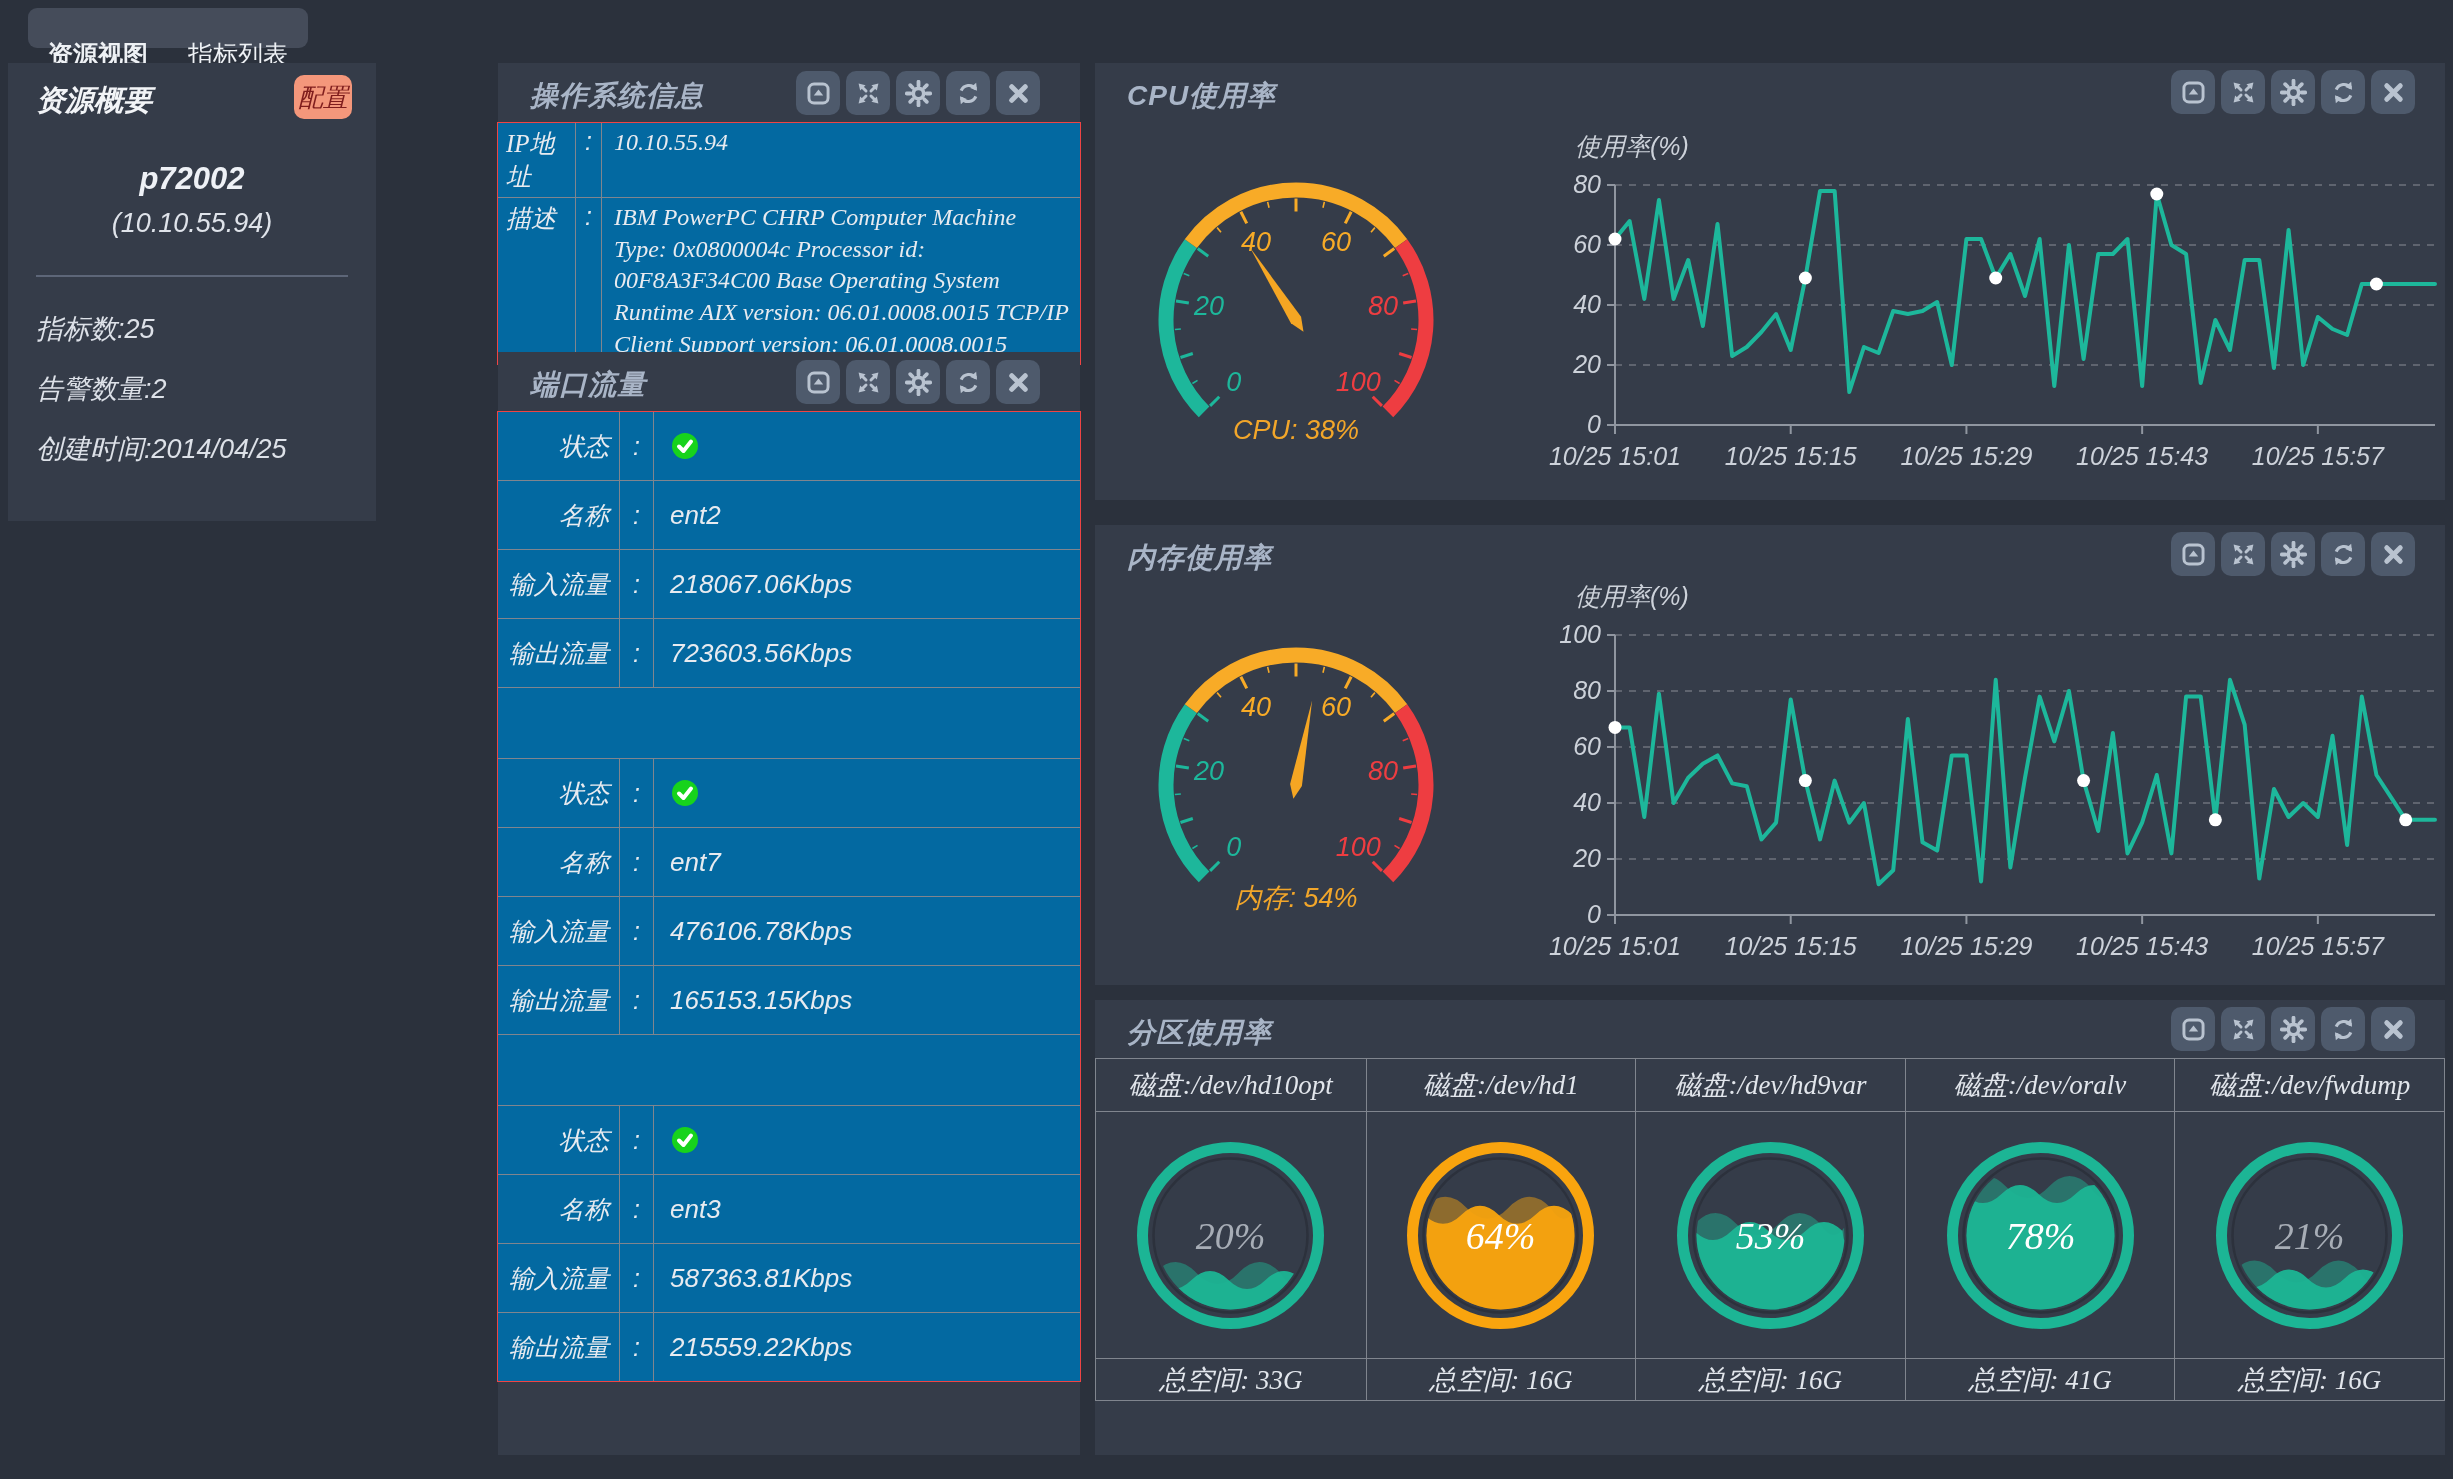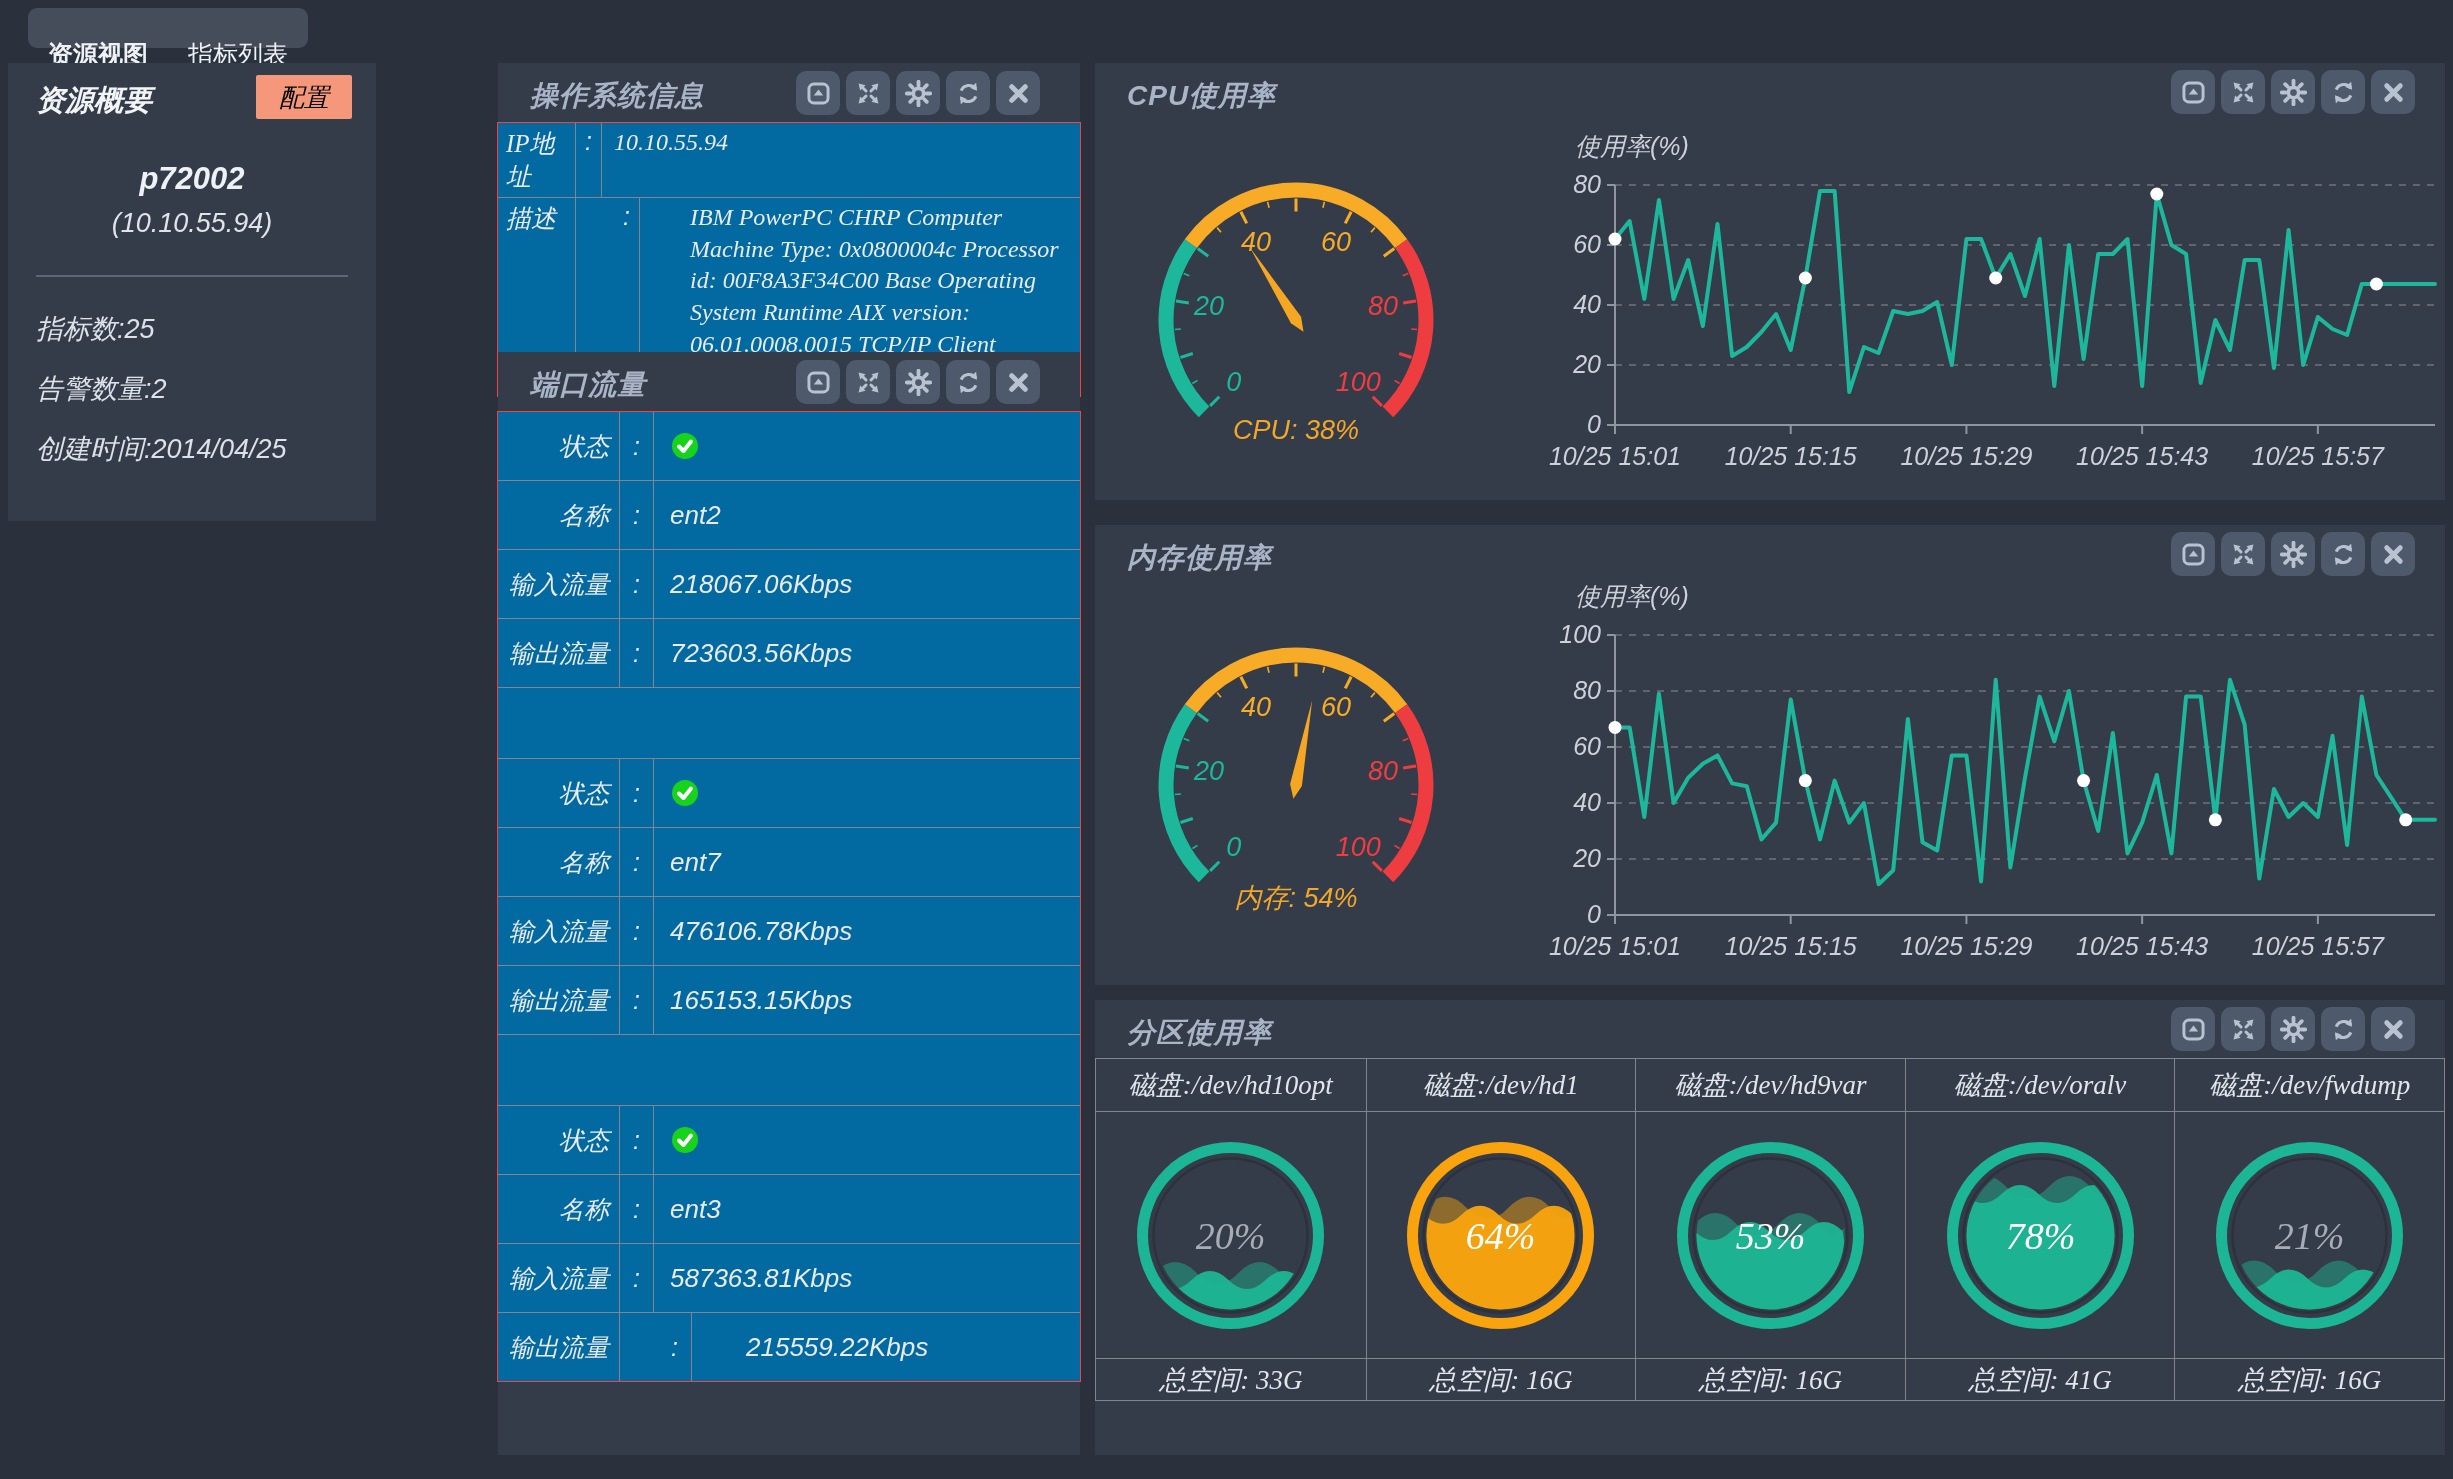--- a/index.html
+++ b/index.html
@@ -8,29 +8,29 @@
   .panel-title{position:absolute;left:32px;top:14px;font-size:28px;font-weight:bold;color:#a9b5c7;letter-spacing:1px;}
   .toolbar{position:absolute;display:flex;gap:6px;}
   .tbtn{width:44px;height:44px;border-radius:10px;background:#4e5a6c;display:flex;align-items:center;justify-content:center;color:#b9c3d0;cursor:pointer;}
   .tbtn svg{width:27px;height:27px;}
   
   .tabs{position:absolute;left:28px;top:8px;display:flex;background:#454c5a;border-radius:9px;height:40px;align-items:stretch;}
   .tab{display:flex;align-items:center;padding:0 20px;font-size:25px;color:#eef1f5;cursor:pointer;margin-top:46px;}
   .tab.active{background:#f4977b;border-radius:9px;font-weight:bold;}
   
   .side-title{position:absolute;left:28px;top:18px;font-size:29px;font-weight:bold;color:#f2f4f7;}
-  .config-btn{position:absolute;right:24px;top:12px;width:96px;height:44px;background:#f4977b;border-radius:2px;color:#000000;font-size:25px;display:flex;align-items:center;justify-content:center;cursor:pointer;}
+  .config-btn{position:absolute;right:24px;top:12px;width:58px;height:44px;background:#f4977b;border-radius:10px;color:#7f1d1d;font-size:25px;display:flex;align-items:center;justify-content:center;cursor:pointer;}
   .side-host{position:absolute;left:0;top:98px;width:100%;text-align:center;font-size:31px;font-weight:bold;color:#eef1f6;}
   .side-ip{position:absolute;left:0;top:145px;width:100%;text-align:center;font-size:27px;color:#dfe3ea;}
   .side-divider{position:absolute;left:28px;right:28px;top:212px;height:0;border-top:2px solid #5d6678;}
   .side-stat{position:absolute;left:28px;font-size:27px;color:#dde1e8;}
   
   .kv-table{position:absolute;border:1px solid #ef4444;background:#0369a1;}
   .kv-row{display:grid;border-bottom:1px solid #80858e;}
-  .kv-row:last-child{border-bottom:none;gap:38px;}
+  .kv-row:last-child{border-bottom:none;}
   .os-row{grid-template-columns:78px 26px 1fr;}
   .p-row{grid-template-columns:122px 34px 1fr;height:68px;}
   .kv-label{border-right:1px solid #80858e;display:flex;align-items:center;justify-content:flex-end;padding:4px 10px 4px 4px;font-size:25px;}
   .os-lab{justify-content:flex-start;padding-left:8px;font-family:"Liberation Serif",serif;font-size:25px;align-items:flex-start;padding-top:4px;}
   .kv-colon{border-right:1px solid #80858e;display:flex;align-items:center;justify-content:center;font-size:25px;}
   .os-col{align-items:flex-start;padding-top:4px;}
   .kv-value{display:flex;align-items:center;padding-left:16px;font-size:26px;}
   .os-val{font-family:"Liberation Serif",serif;font-size:24px;line-height:1.32;padding:4px 10px 4px 12px;align-items:flex-start;}
   .spacer-row{height:70px;border-bottom:1px solid #80858e;}
   

